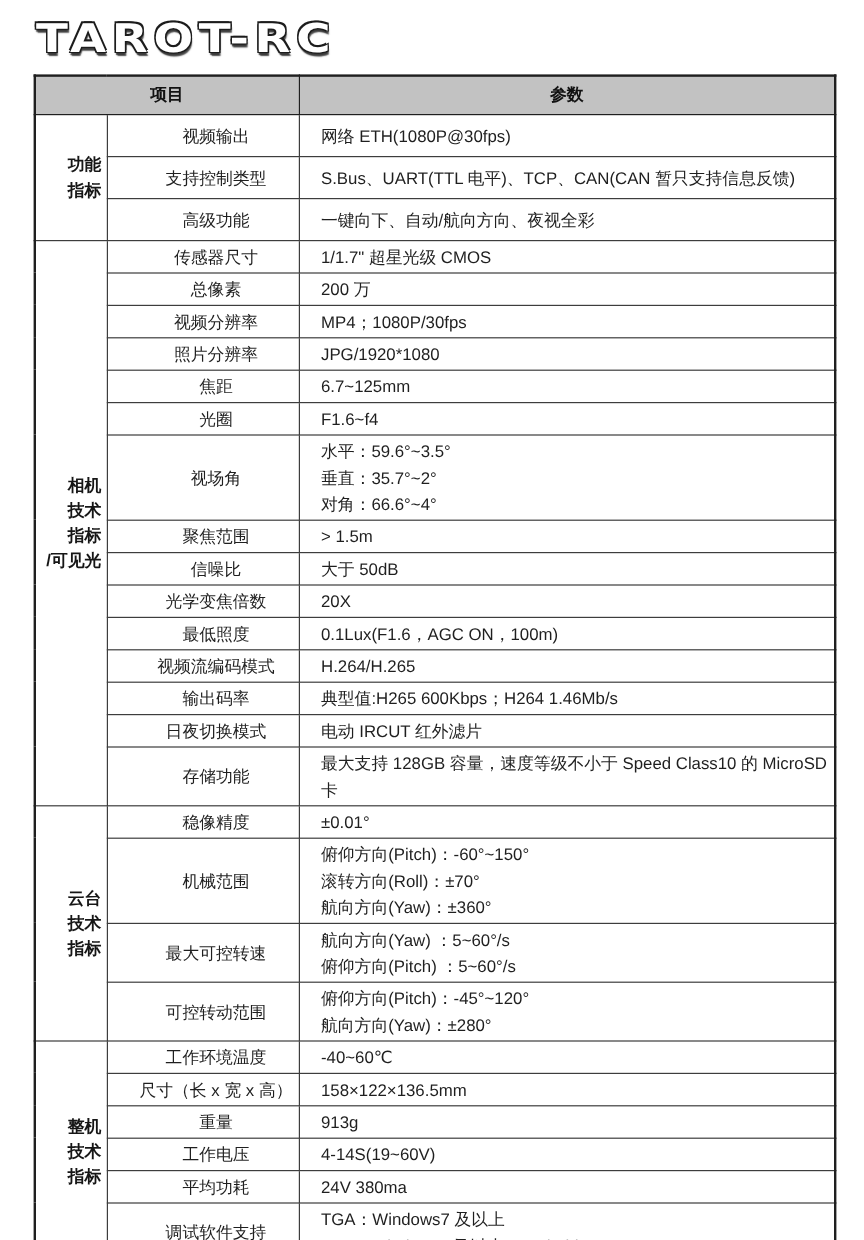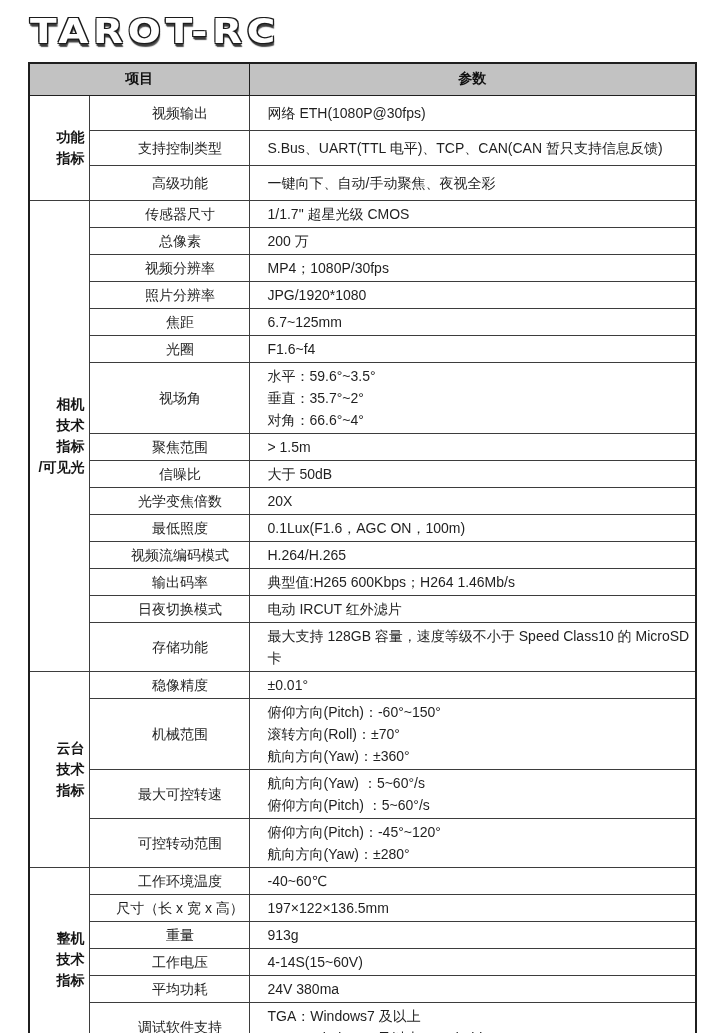--- a/index.html
+++ b/index.html
@@ -104,21 +104,21 @@
 指标</td>
         <td class="item">视频输出</td>
         <td class="val">网络 ETH(1080P@30fps)</td>
       </tr>
       <tr class="sp">
         <td class="item">支持控制类型</td>
         <td class="val">S.Bus、UART(TTL 电平)、TCP、CAN(CAN 暂只支持信息反馈)</td>
       </tr>
       <tr class="sp">
         <td class="item">高级功能</td>
-        <td class="val">一键向下、自动/手动聚焦、夜视全彩</td>
+        <td class="val">一键向下、自动/航向方向、夜视全彩</td>
       </tr>
 
       <tr>
         <td class="cat" rowspan="15">相机
 技术
 指标
 /可见光</td>
         <td class="item">传感器尺寸</td>
         <td class="val">1/1.7" 超星光级 CMOS</td>
       </tr>
@@ -207,29 +207,29 @@
 
       <tr>
         <td class="cat" rowspan="6">整机
 技术
 指标</td>
         <td class="item">工作环境温度</td>
         <td class="val">-40~60℃</td>
       </tr>
       <tr>
         <td class="item">尺寸（长 x 宽 x 高）</td>
-        <td class="val">197×122×136.5mm</td>
+        <td class="val">158×122×136.5mm</td>
       </tr>
       <tr>
         <td class="item">重量</td>
         <td class="val">913g</td>
       </tr>
       <tr>
         <td class="item">工作电压</td>
-        <td class="val">4-14S(15~60V)</td>
+        <td class="val">4-14S(19~60V)</td>
       </tr>
       <tr>
         <td class="item">平均功耗</td>
         <td class="val">24V 380ma</td>
       </tr>
       <tr>
         <td class="item">调试软件支持</td>
         <td class="val">TGA：Windows7 及以上
 TCA：Windows7 及以上，Android</td>
       </tr>

